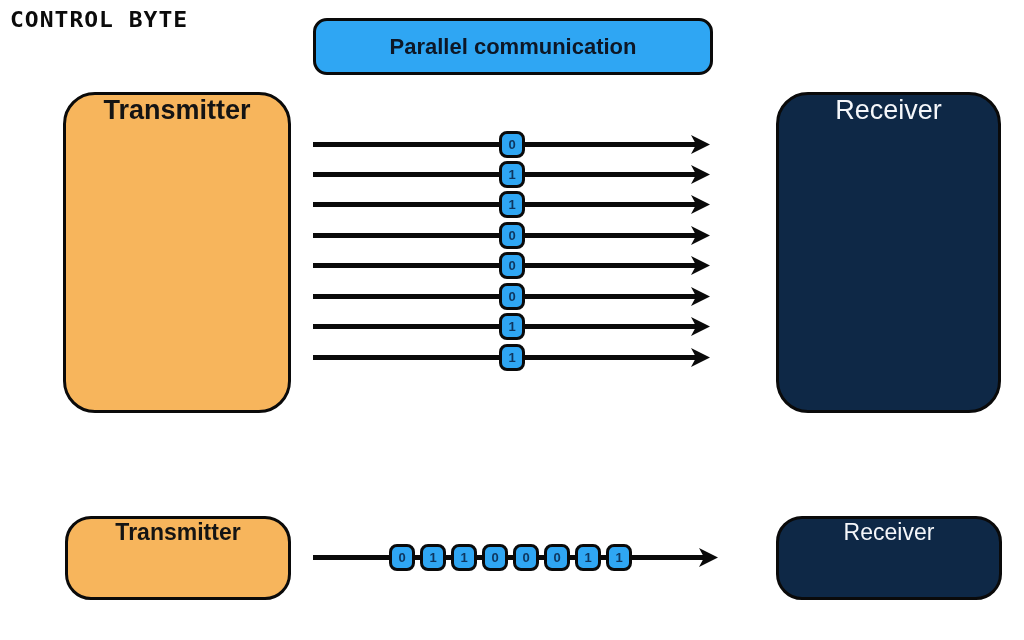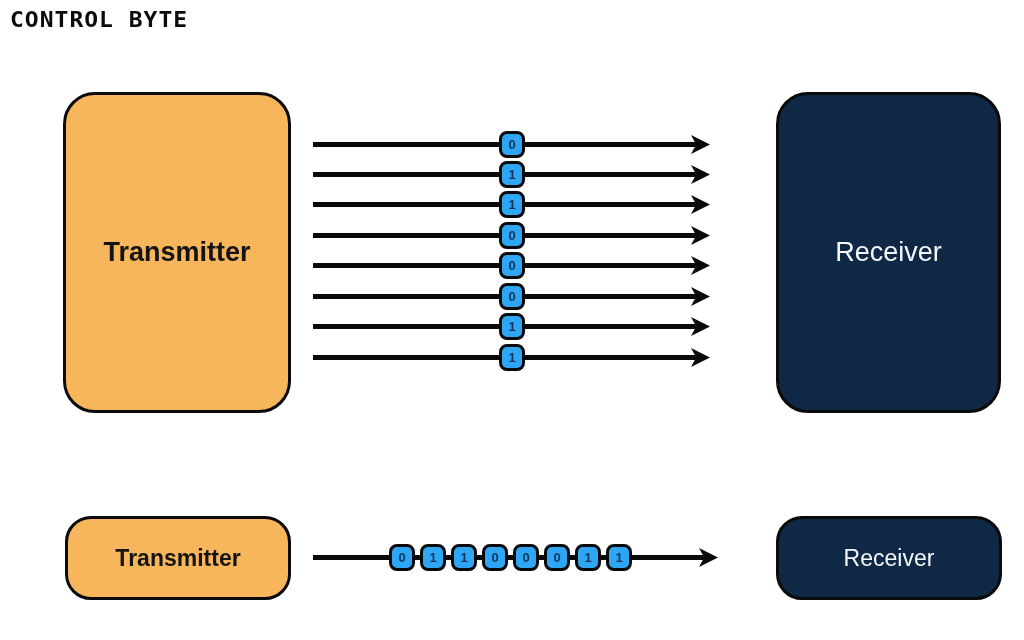--- a/index.html
+++ b/index.html
@@ -21,21 +21,21 @@
   
   .title-pill{position:absolute;left:313px;width:400px;height:57px;
               background:var(--blue);border:3px solid var(--line);border-radius:14px;
               display:flex;align-items:center;justify-content:center;
               font-weight:bold;font-size:22px;color:var(--title-text);}
   #parallel-title{top:18px;}
   #serial-title{top:441px;height:56px;}
 
   
   .node{position:absolute;border:3px solid var(--line);
-        display:flex;align-items:center;justify-content:center;}
+        display:flex;align-items:flex-start;justify-content:center;}
   .tx{background:var(--orange);color:var(--tx-text);font-weight:bold;}
   .rx{background:var(--navy);color:var(--rx-text);font-weight:normal;margin-left:41px;}
   #tx-parallel{left:63px;top:92px;width:228px;height:321px;border-radius:32px;font-size:27px;}
   #rx-parallel{left:735px;top:92px;width:225px;height:321px;border-radius:32px;font-size:27px;}
   #tx-serial{left:65px;top:516px;width:226px;height:84px;border-radius:26px;font-size:23px;}
   #rx-serial{left:735px;top:516px;width:226px;height:84px;border-radius:26px;font-size:23px;}
 
   
   .arrow-row{position:absolute;left:313px;width:397px;height:27px;}
   #serial-arrow{left:313px;top:544px;width:405px;height:27px;}
@@ -47,20 +47,21 @@
         display:flex;align-items:center;justify-content:center;
         font-weight:bold;font-size:13px;color:var(--bit-text);}
 </style>
 </head>
 <body>
 
 <div id="stage">
 
   <div class="logo">CONTROL BYTE</div>
 
+  <div class="title-pill" id="parallel-title">Parallel communication</div>
 
   <div class="node tx" id="tx-parallel">
     <span>Transmitter</span>
   </div>
 
   <div class="node rx" id="rx-parallel">
     <span>Receiver</span>
   </div>
 
   <div id="parallel-arrows">

